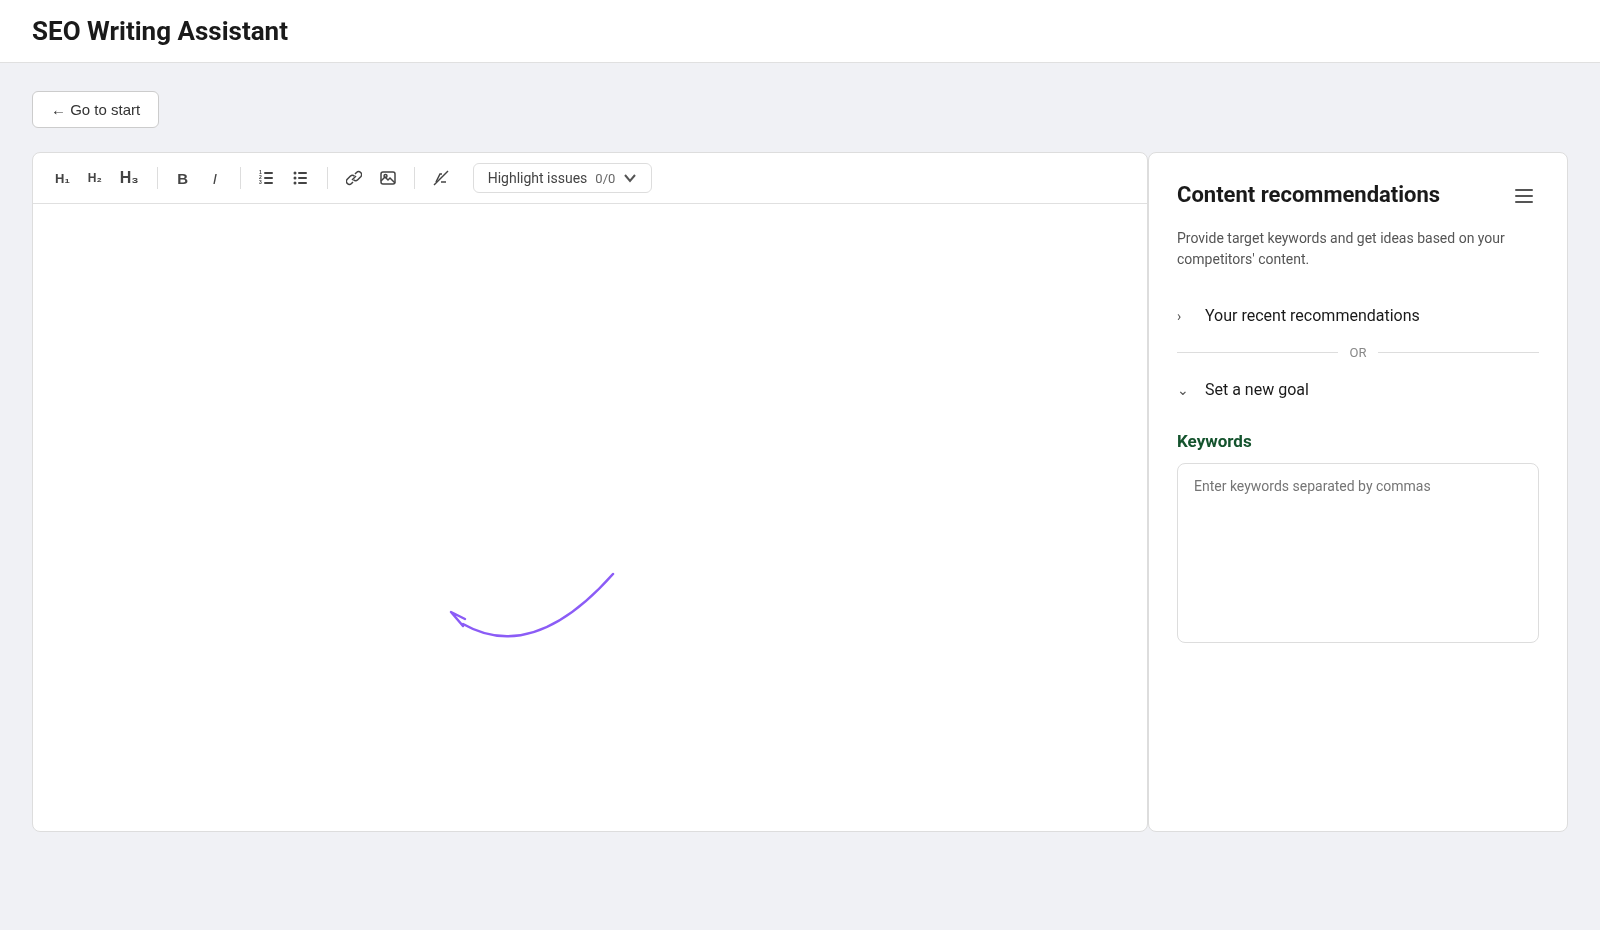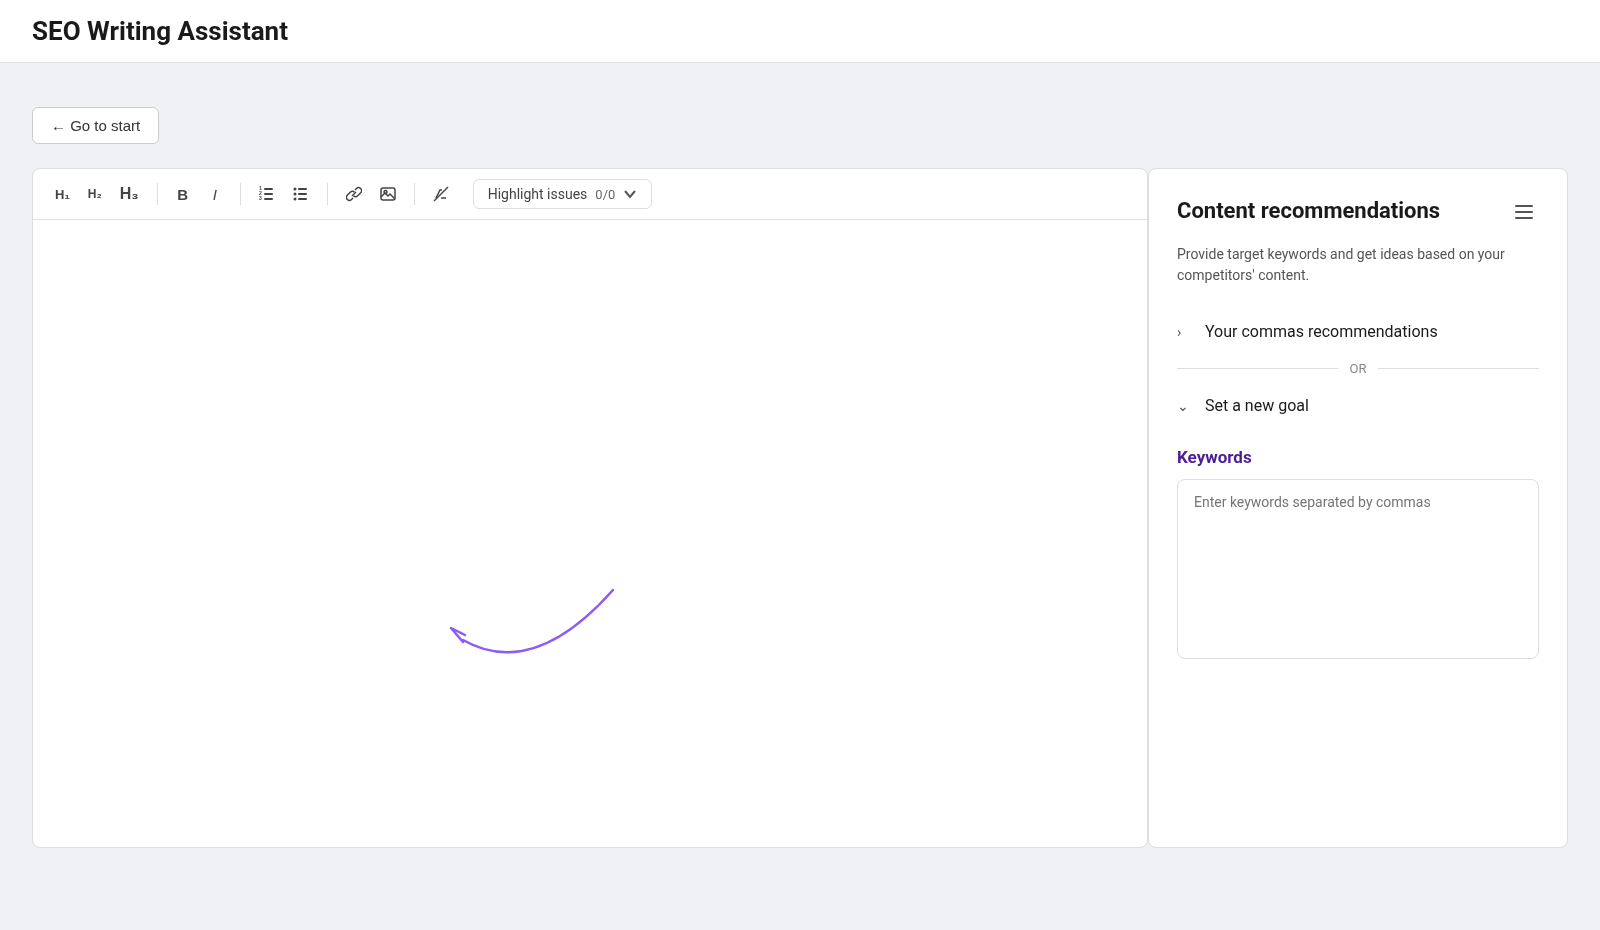--- a/index.html
+++ b/index.html
@@ -16,21 +16,21 @@
       border-bottom: 1px solid #e0e0e0;
     }
 
     .page-title {
       font-size: 26px;
       font-weight: 700;
       color: #1a1a1a;
     }
 
     .page-body {
-      padding: 44px 32px;
+      padding: 28px 32px;
     }
 
     .go-to-start-btn {
       display: inline-flex;
       align-items: center;
       gap: 8px;
       padding: 9px 18px;
       border: 1px solid #ccc;
       border-radius: 6px;
       background: #fff;
@@ -215,21 +215,21 @@
       background: #ddd;
     }
 
     .keywords-section {
       margin-top: 20px;
     }
 
     .keywords-label {
       font-size: 17px;
       font-weight: 700;
-      color: #4c1d95;
+      color: #14532d;
       margin-bottom: 12px;
     }
 
     .keywords-textarea {
       width: 100%;
       height: 180px;
       border: 1px solid #ddd;
       border-radius: 8px;
       padding: 14px 16px;
       font-size: 14px;
@@ -364,21 +364,21 @@
             <line x1="3" y1="11" x2="19" y2="11"></line>
             <line x1="3" y1="17" x2="19" y2="17"></line>
           </svg>
         </button>
       </div>
 
       <p class="panel-description">Provide target keywords and get ideas based on your competitors' content.</p>
 
       <div class="collapsible-row">
         <span class="chevron-icon">›</span>
-        <span>Your commas recommendations</span>
+        <span>Your recent recommendations</span>
       </div>
 
       <div class="or-divider">
         <span>OR</span>
       </div>
 
       <div class="collapsible-row">
         <span class="chevron-icon">⌄</span>
         <span>Set a new goal</span>
       </div>

